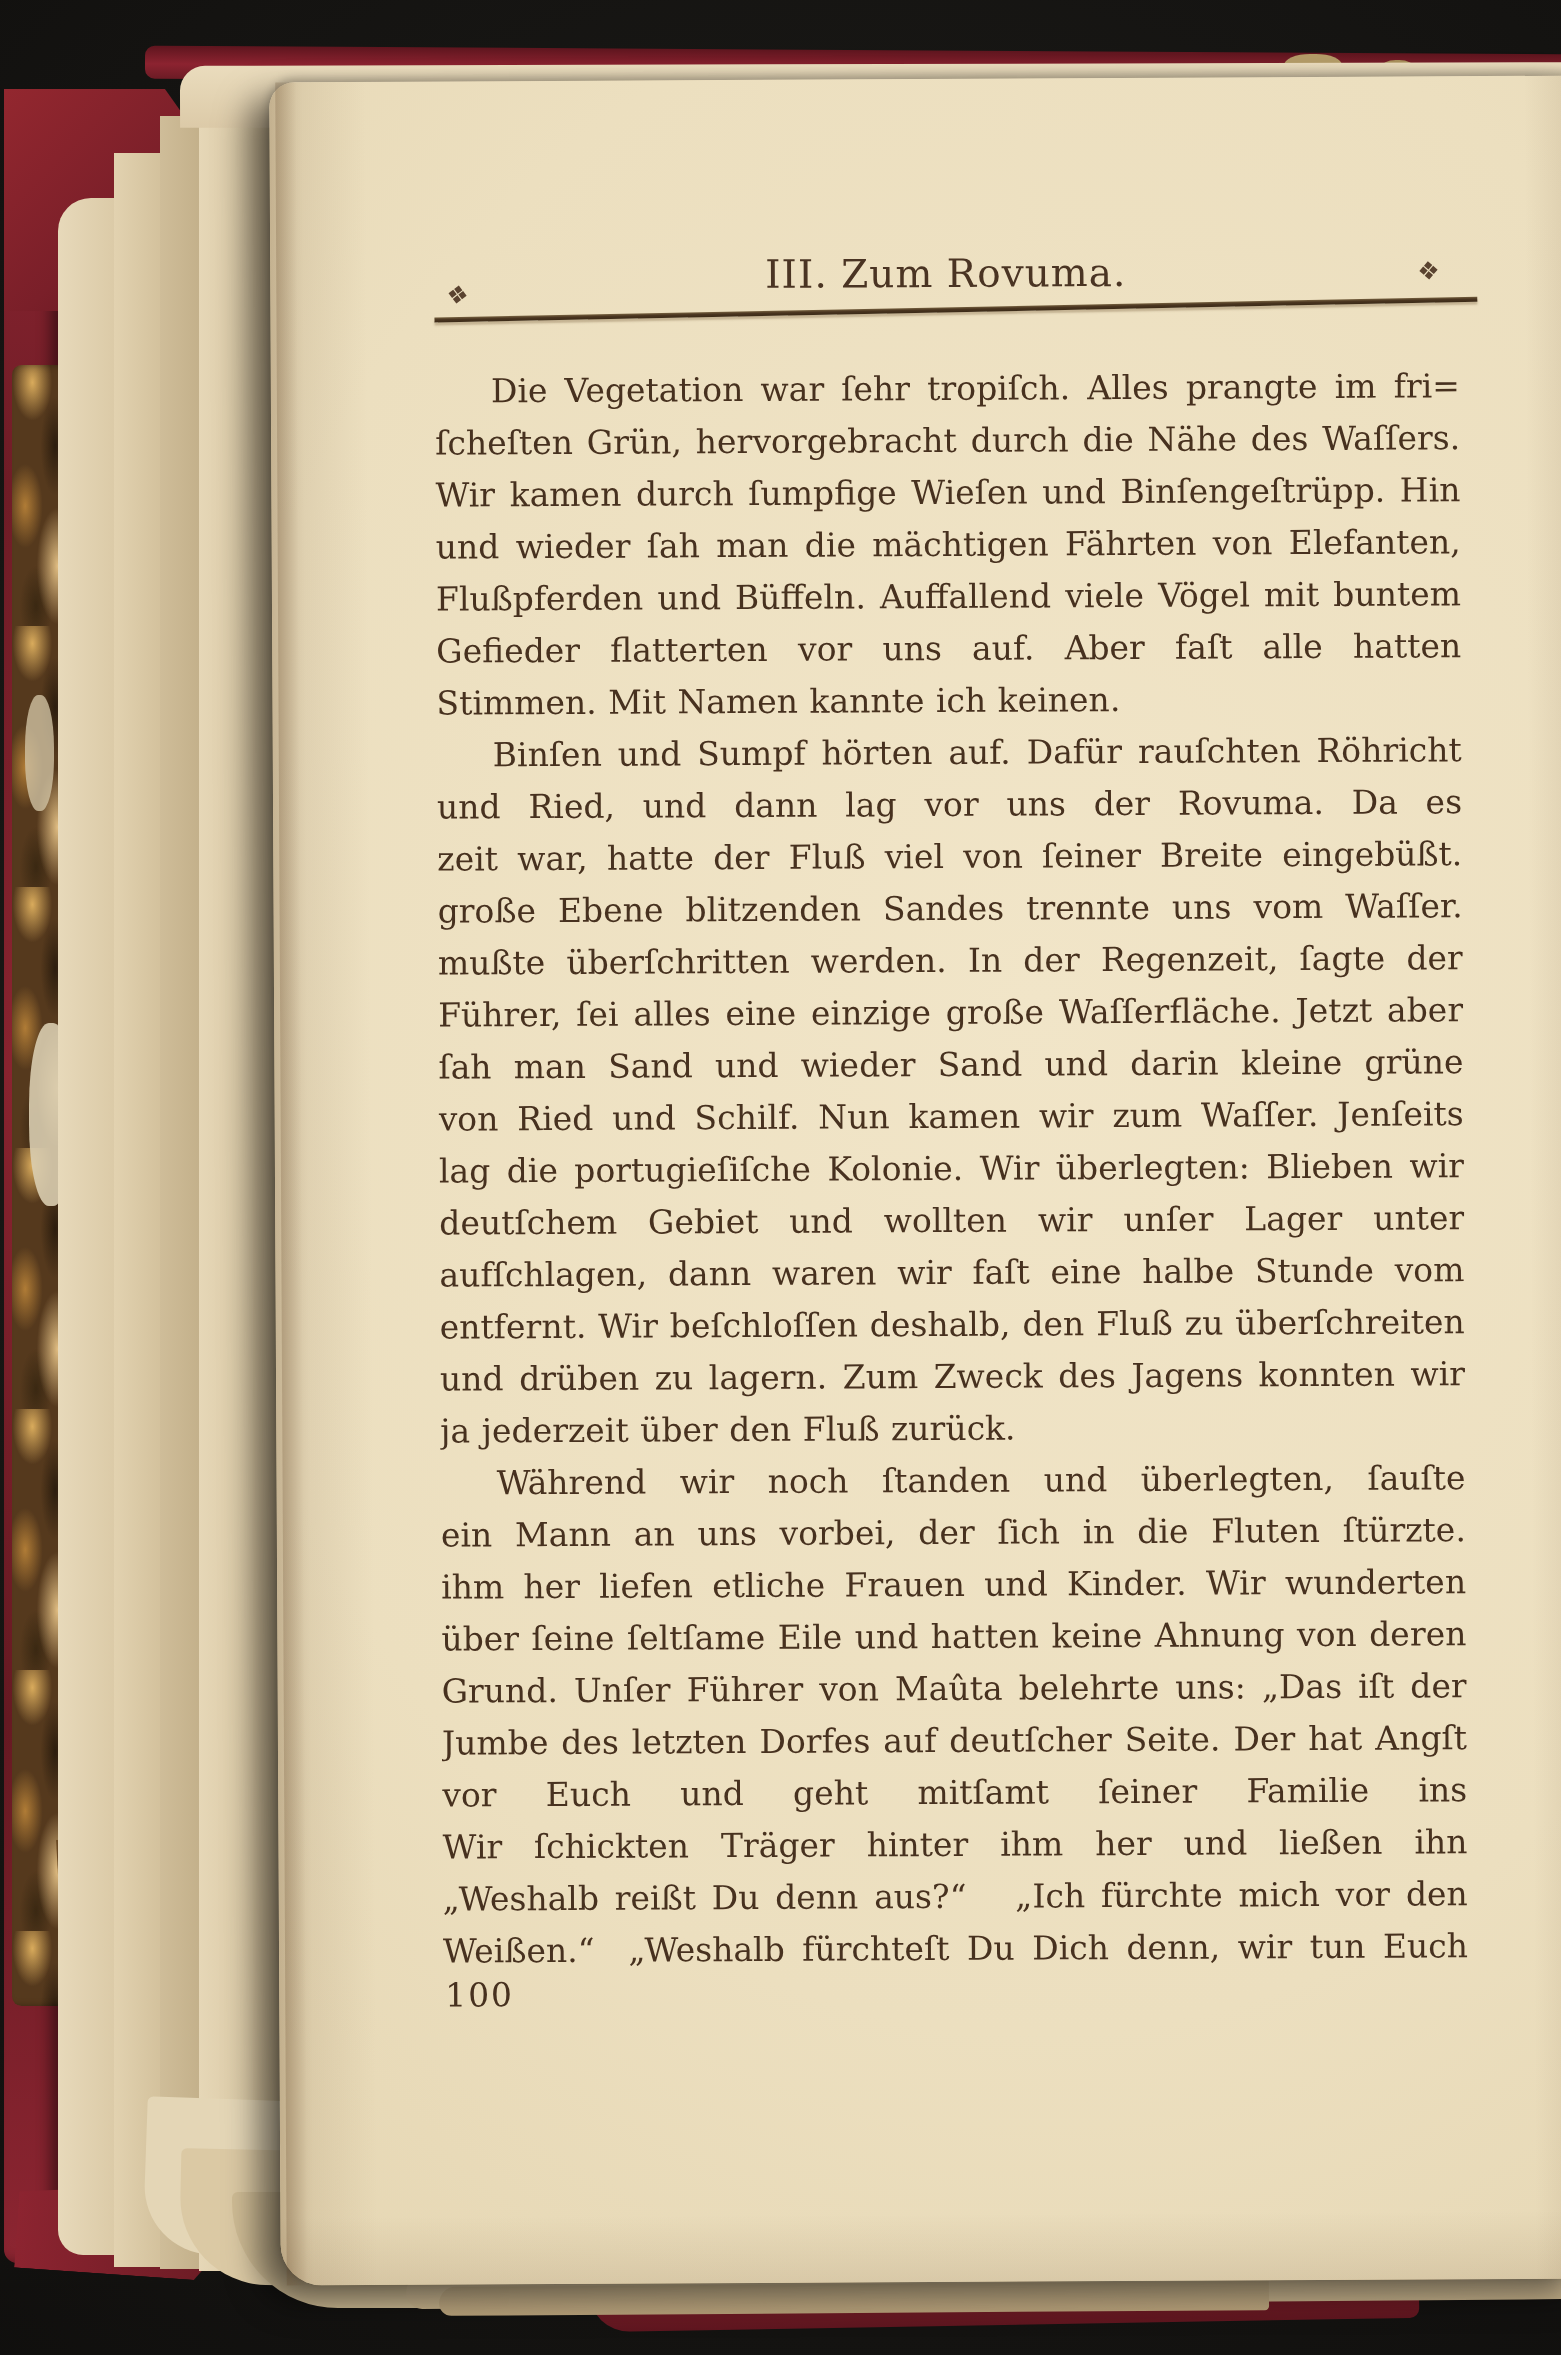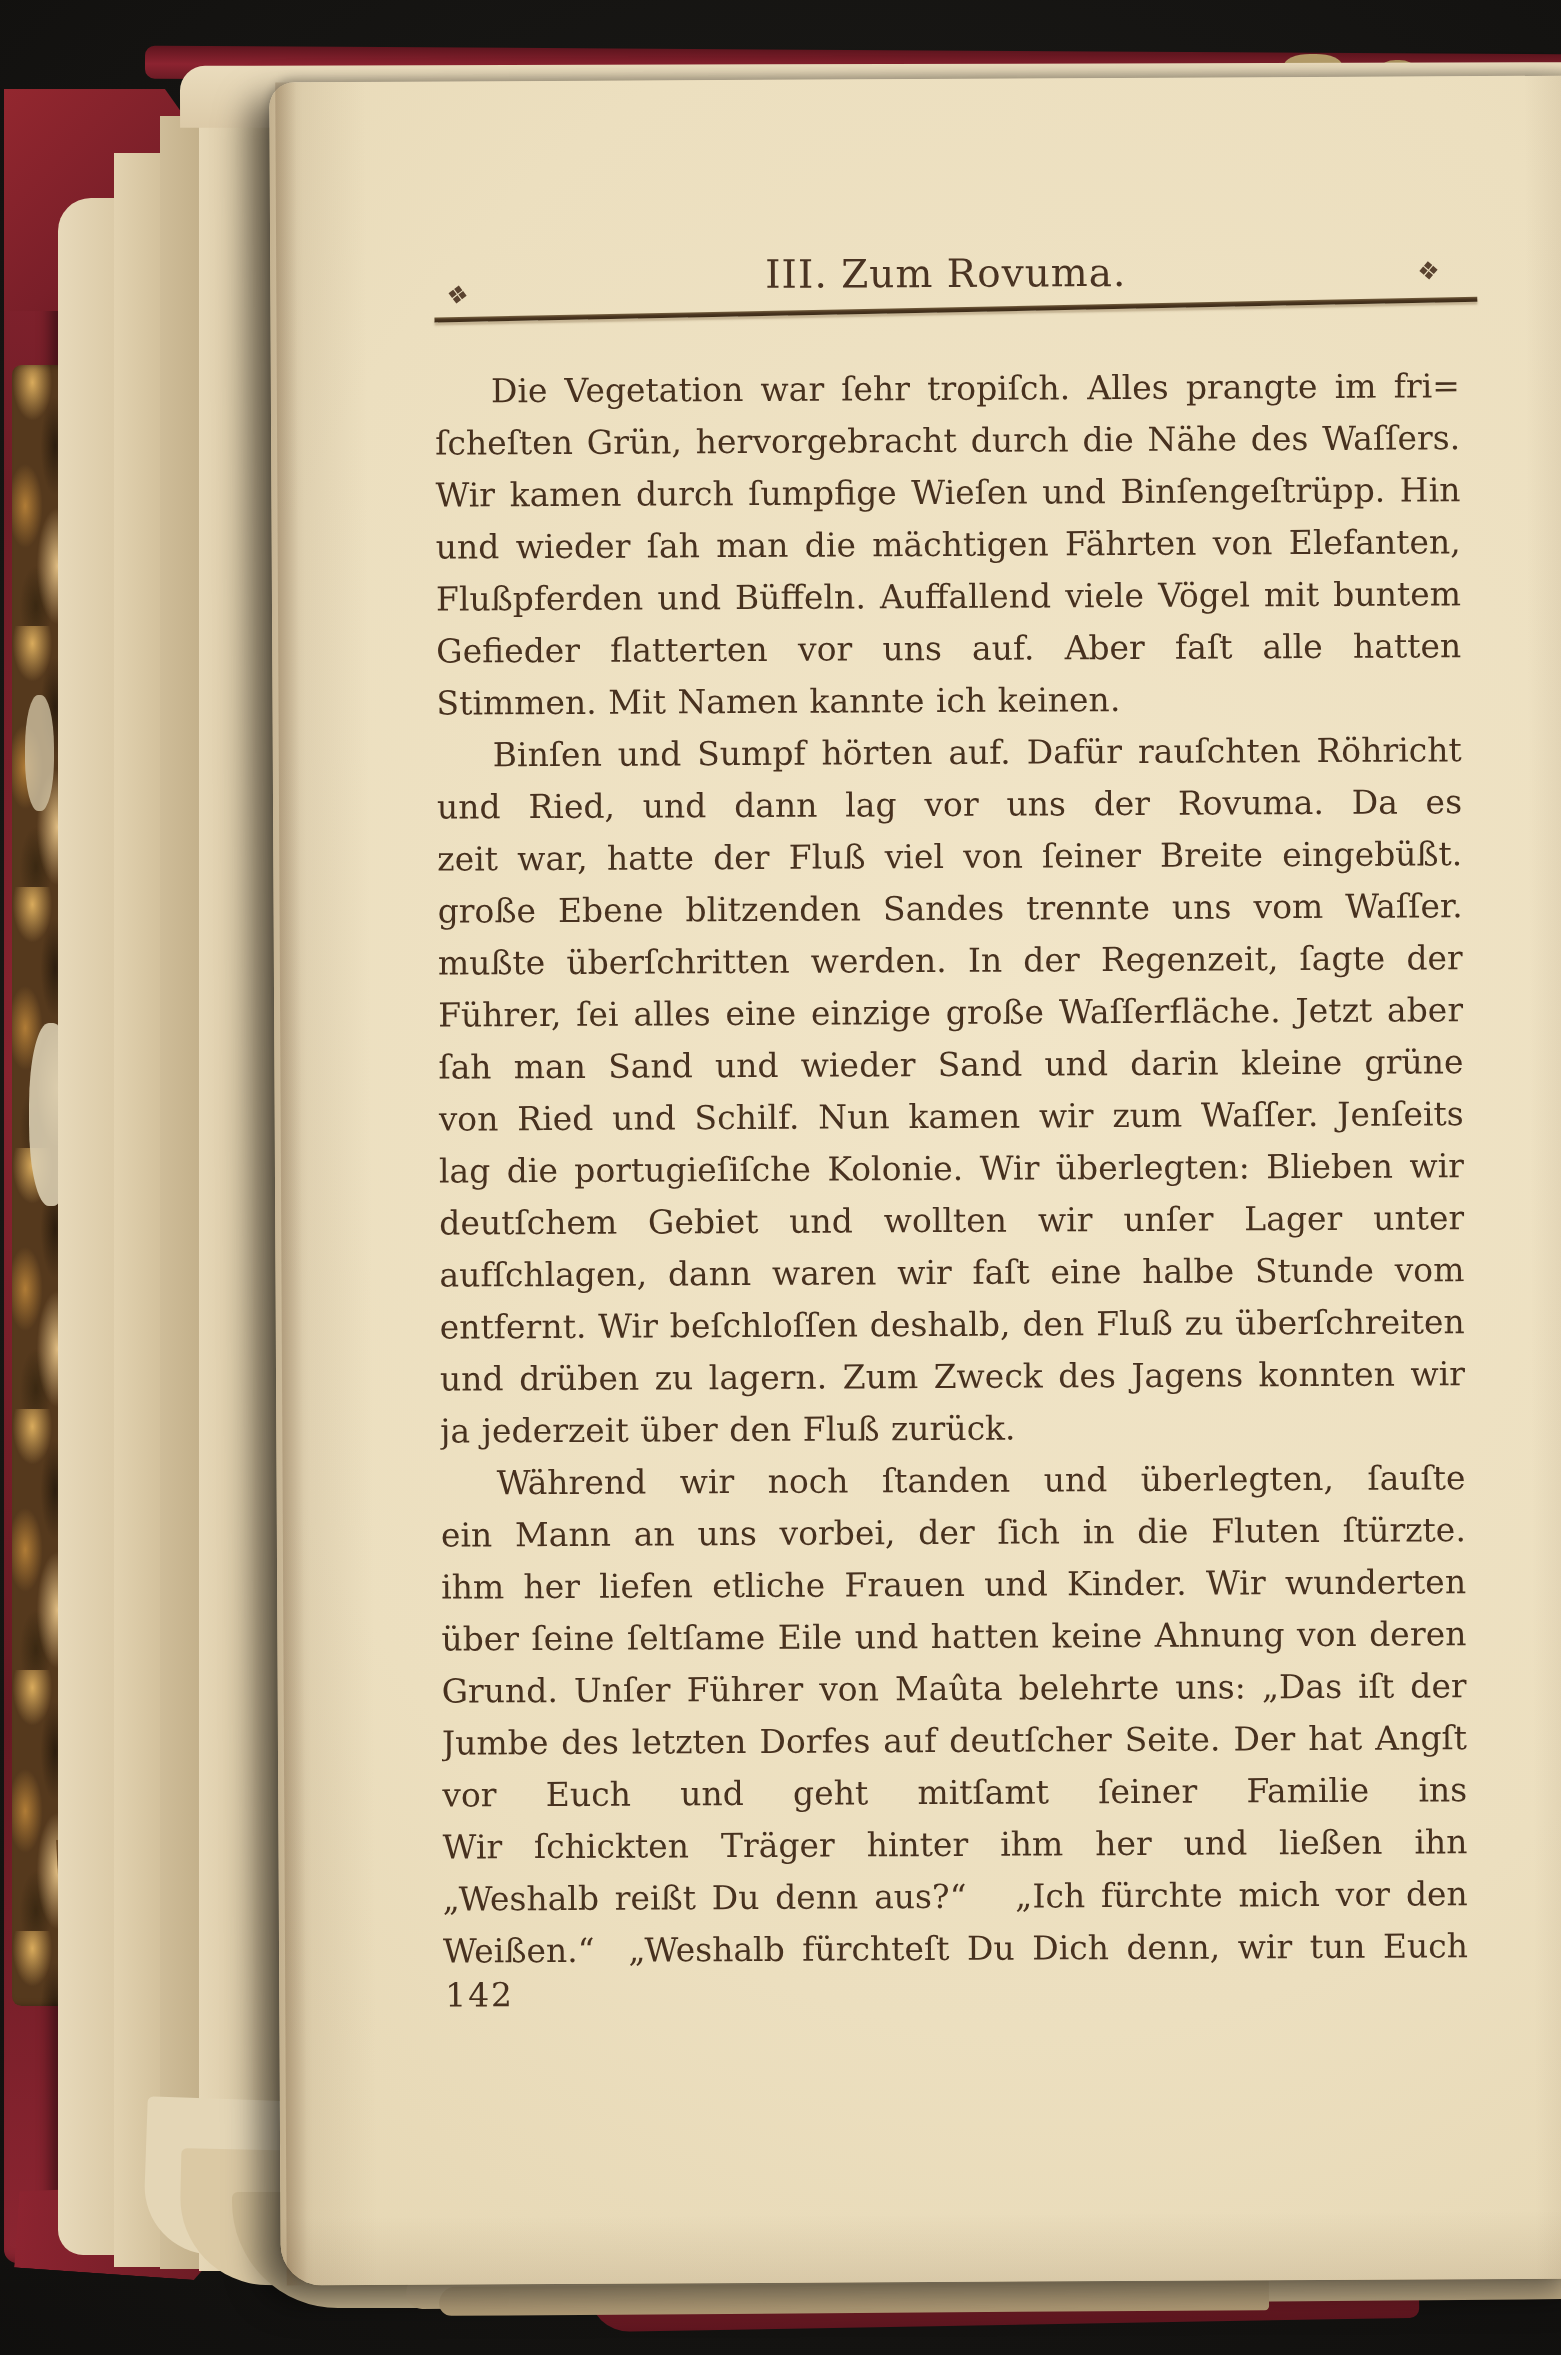--- a/index.html
+++ b/index.html
@@ -158,17 +158,17 @@
       <div class="line">ihm her liefen etliche Frauen und Kinder.  Wir wunderten uns</div>
       <div class="line">über ſeine ſeltſame Eile und hatten keine Ahnung von deren</div>
       <div class="line">Grund.  Unſer Führer von Maûta belehrte uns: „Das iſt der</div>
       <div class="line">Jumbe des letzten Dorfes auf deutſcher Seite.  Der hat Angſt</div>
       <div class="line">vor Euch und geht mitſamt ſeiner Familie ins Portugieſiſche.“</div>
       <div class="line">Wir ſchickten Träger hinter ihm her und ließen ihn zurückholen.</div>
       <div class="line">„Weshalb reißt Du denn aus?“  „Ich fürchte mich vor den</div>
       <div class="line">Weißen.“  „Weshalb fürchteſt Du Dich denn, wir tun Euch</div>
     </div>
 
-    <div class="page-number">142</div>
+    <div class="page-number">100</div>
   </div>
 
 </div>
 
 
 </body></html>

